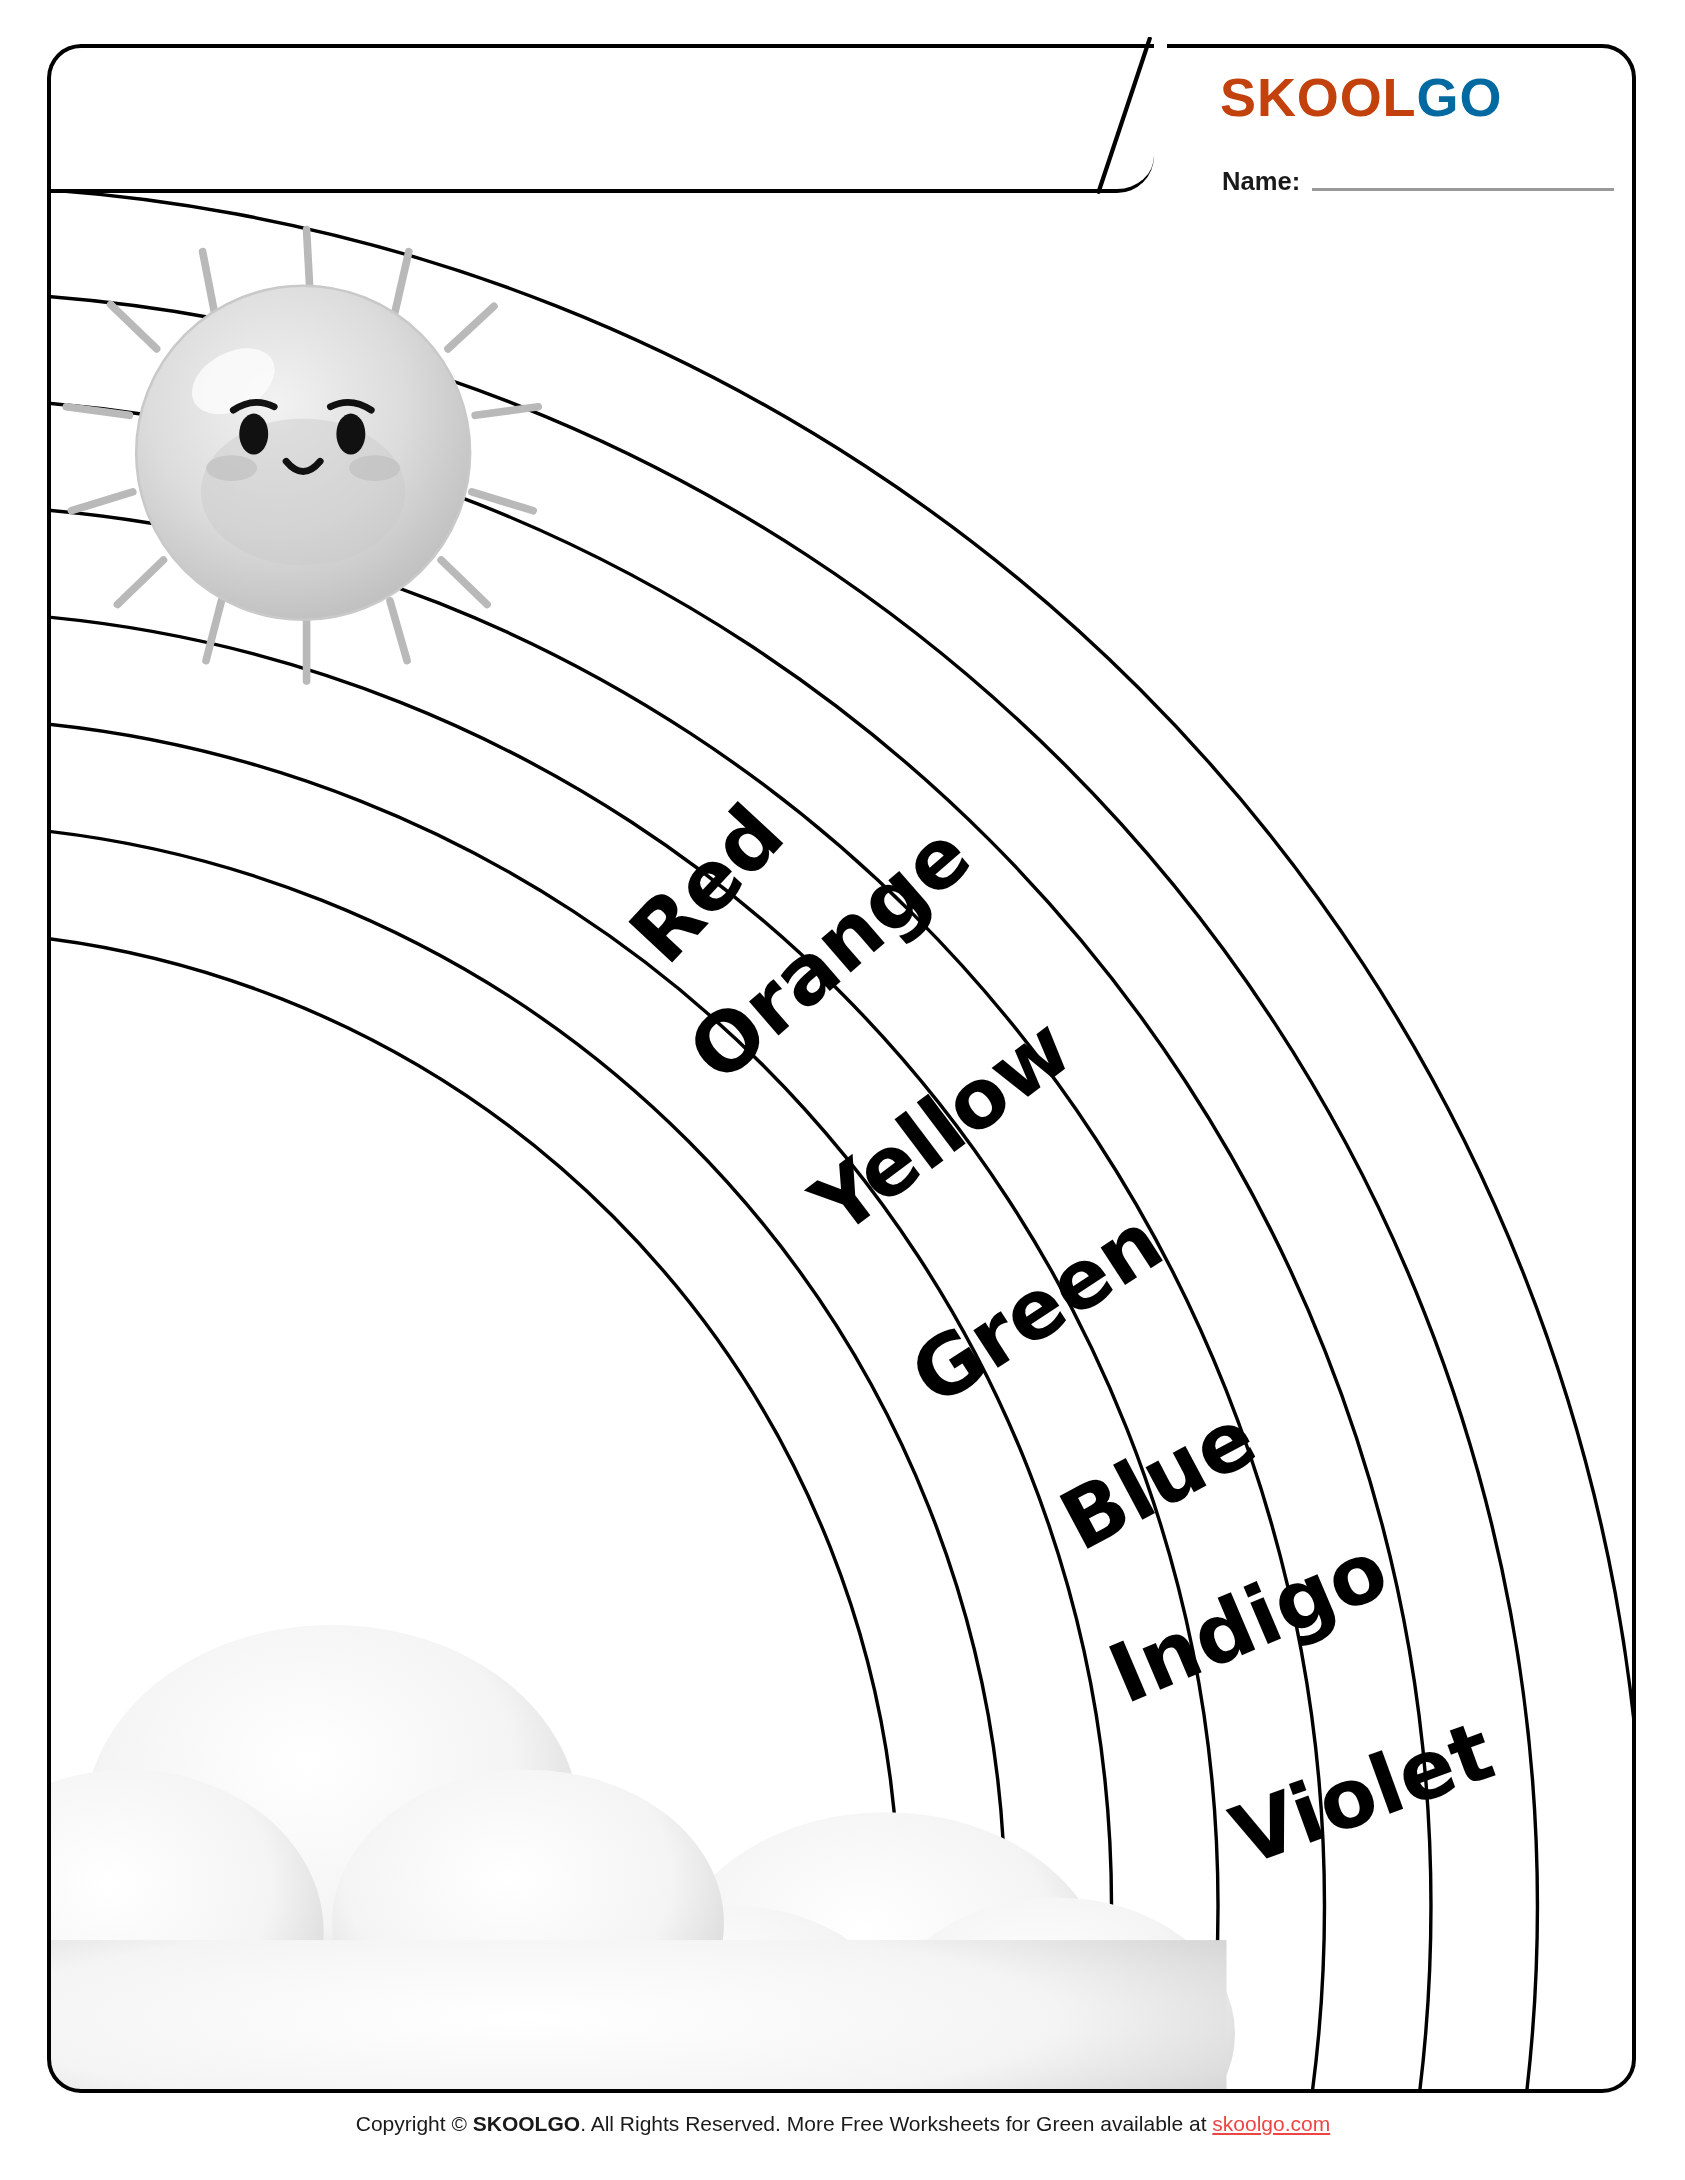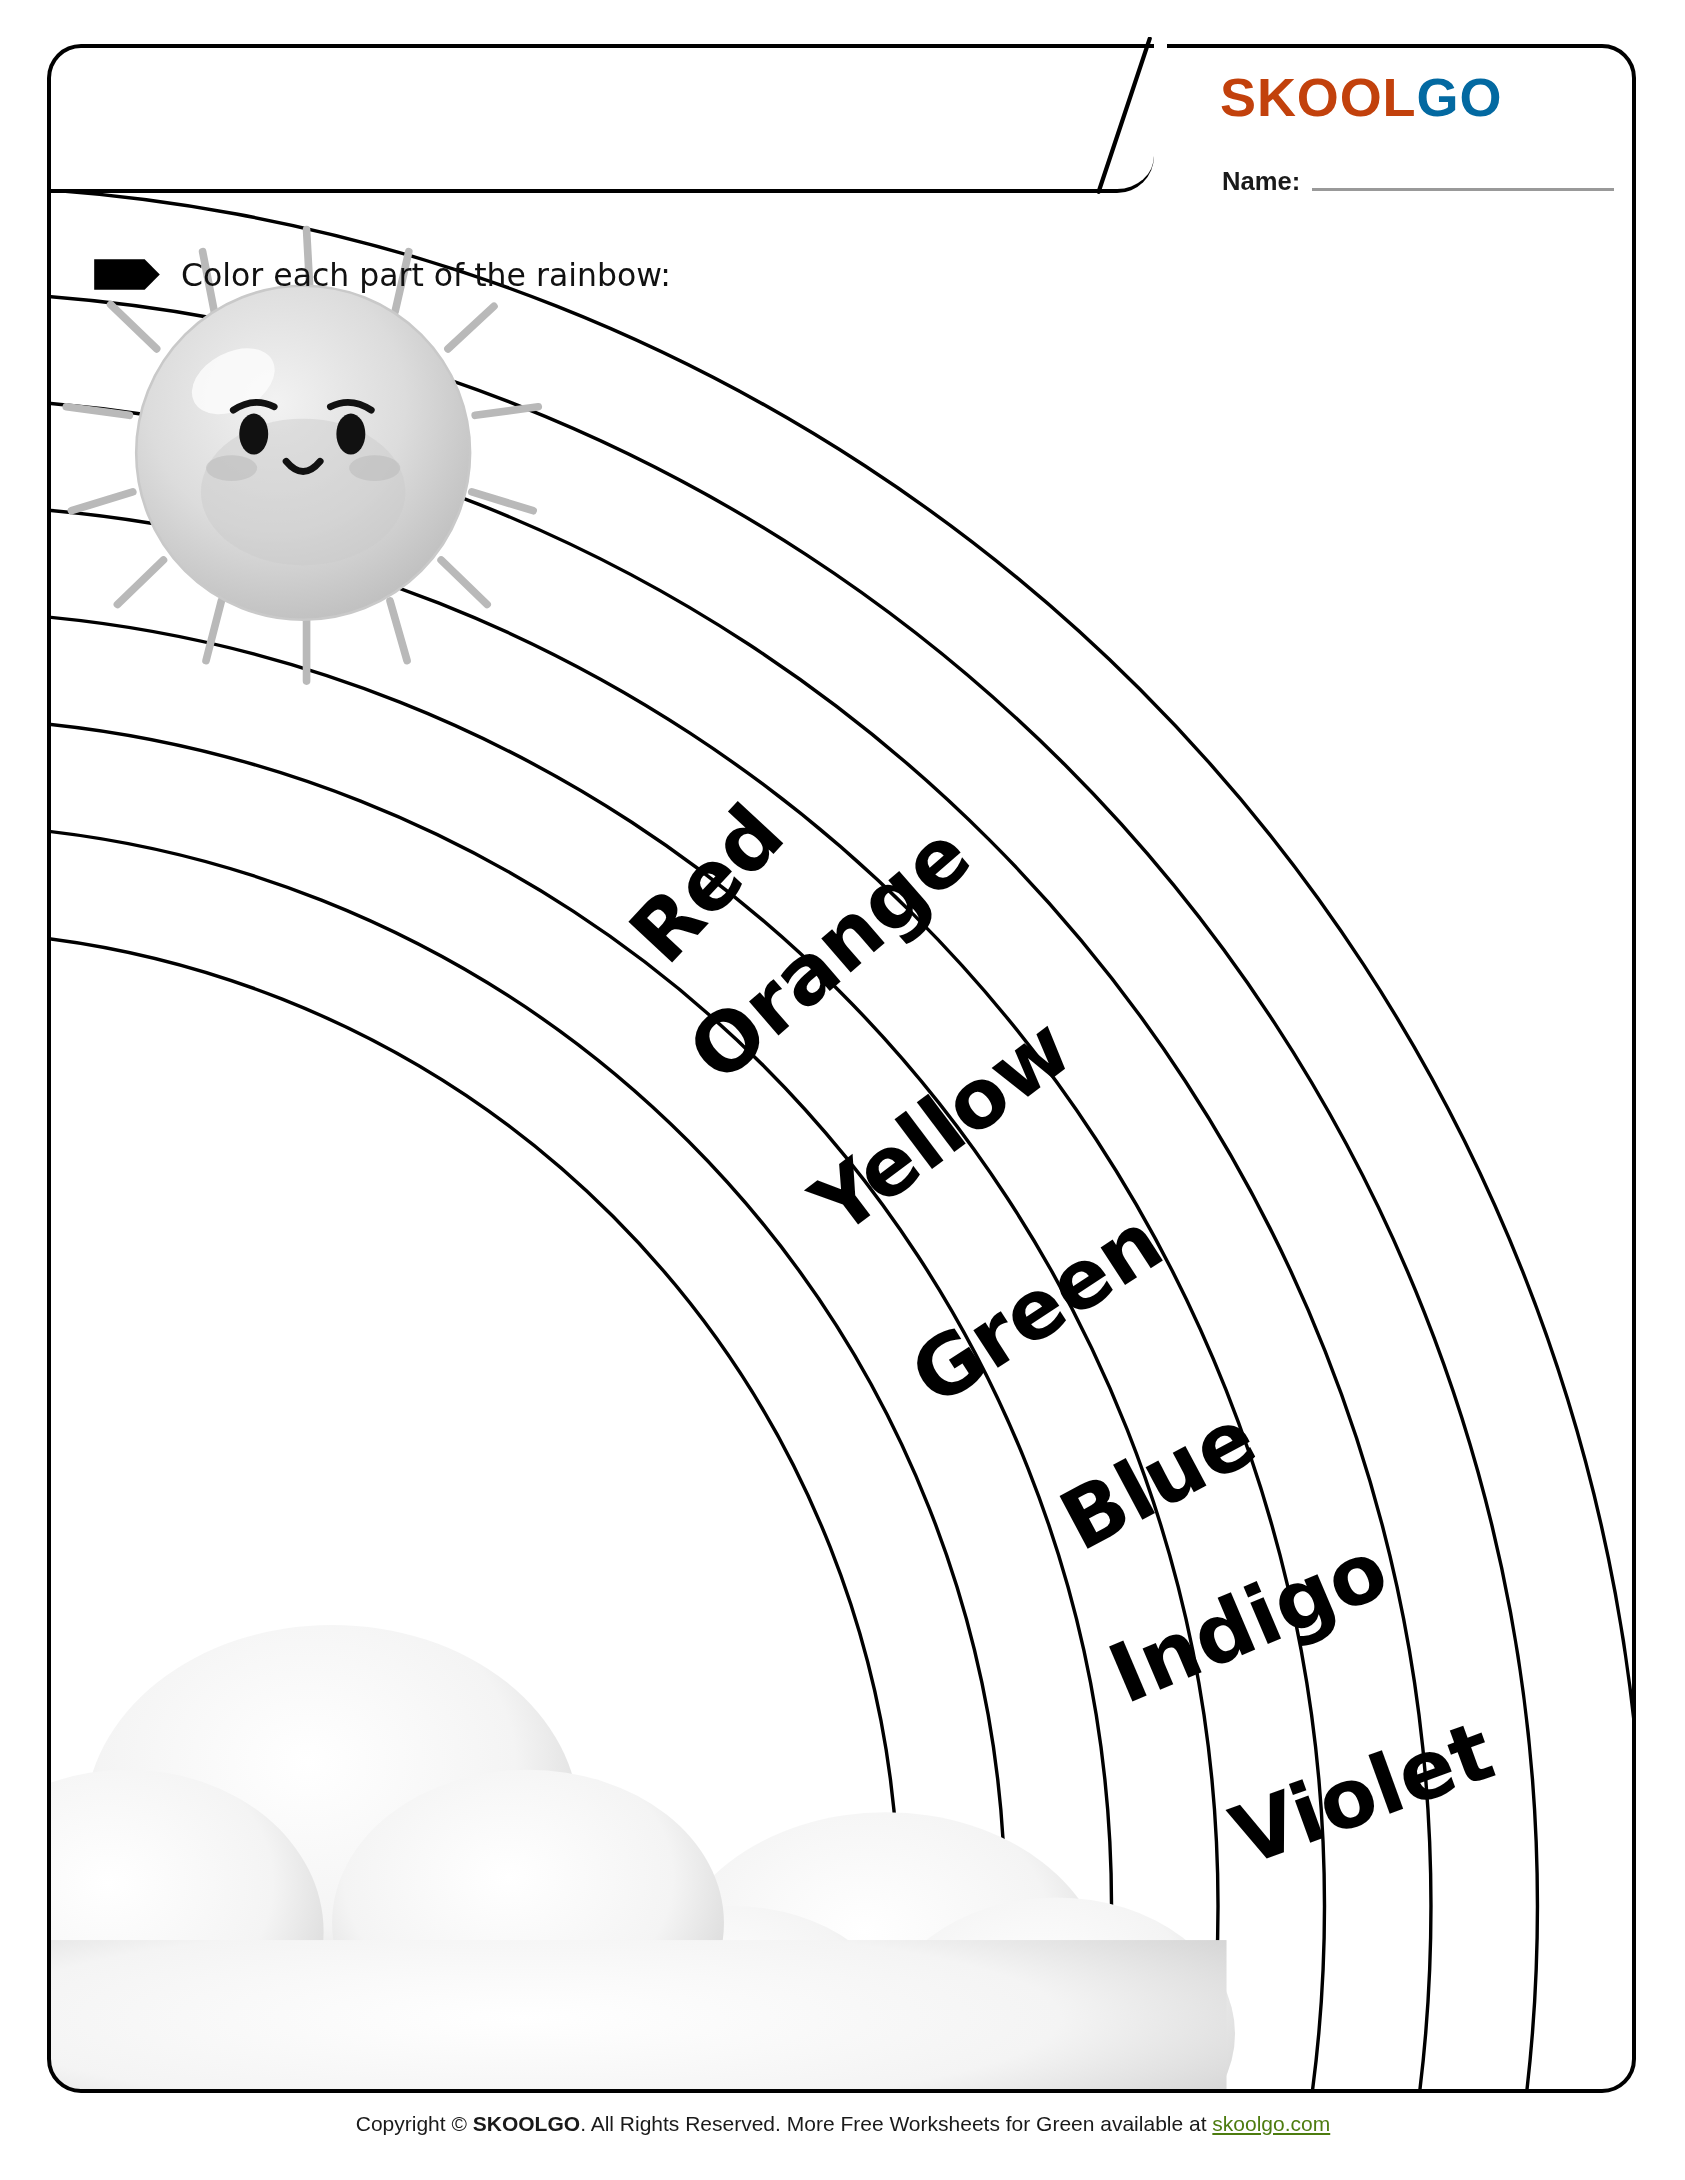--- a/index.html
+++ b/index.html
@@ -163,21 +163,21 @@
     position: absolute;
     left: 0;
     top: 2112px;
     width: 1686px;
     text-align: center;
     font-size: 21px;
     color: #1a1a1a;
     font-family: "Liberation Sans", sans-serif;
   }
   .footer b { font-weight: bold; }
-  .footer .site { color: #4d7c0f; text-decoration: underline; }
+  .footer .site { color: #ef4444; text-decoration: underline; }
 </style>
 </head>
 <body>
 
 <div class="page">
 
   <div class="art">
     <svg width="1581" height="2041" viewBox="0 0 1856 2396" xmlns="http://www.w3.org/2000/svg">
       <defs>
         <radialGradient id="sunGrad" cx="42%" cy="35%" r="70%">
@@ -276,27 +276,19 @@
 
   <div class="logo">
     <span class="skool">SKOOL</span><span class="go">GO</span>
   </div>
 
   <div class="name-row">
     <span class="name-label">Name:</span>
     <span class="name-line"></span>
   </div>
 
-  <div class="instruction">
-    <span class="flag-icon">
-      <svg width="70" height="37" viewBox="0 0 82 44">
-        <path d="M2 4 H62 L80 22 L62 40 H2 Z" fill="#000"></path>
-      </svg>
-    </span>
-    <span class="instruction-text">Color each part of the rainbow:</span>
-  </div>
 
   <div class="footer">
     <span>Copyright © </span><b>SKOOLGO</b><span>. All Rights Reserved. More Free Worksheets for Green available at </span><span class="site">skoolgo.com</span>
   </div>
 
 </div>
 
 
 </body></html>

